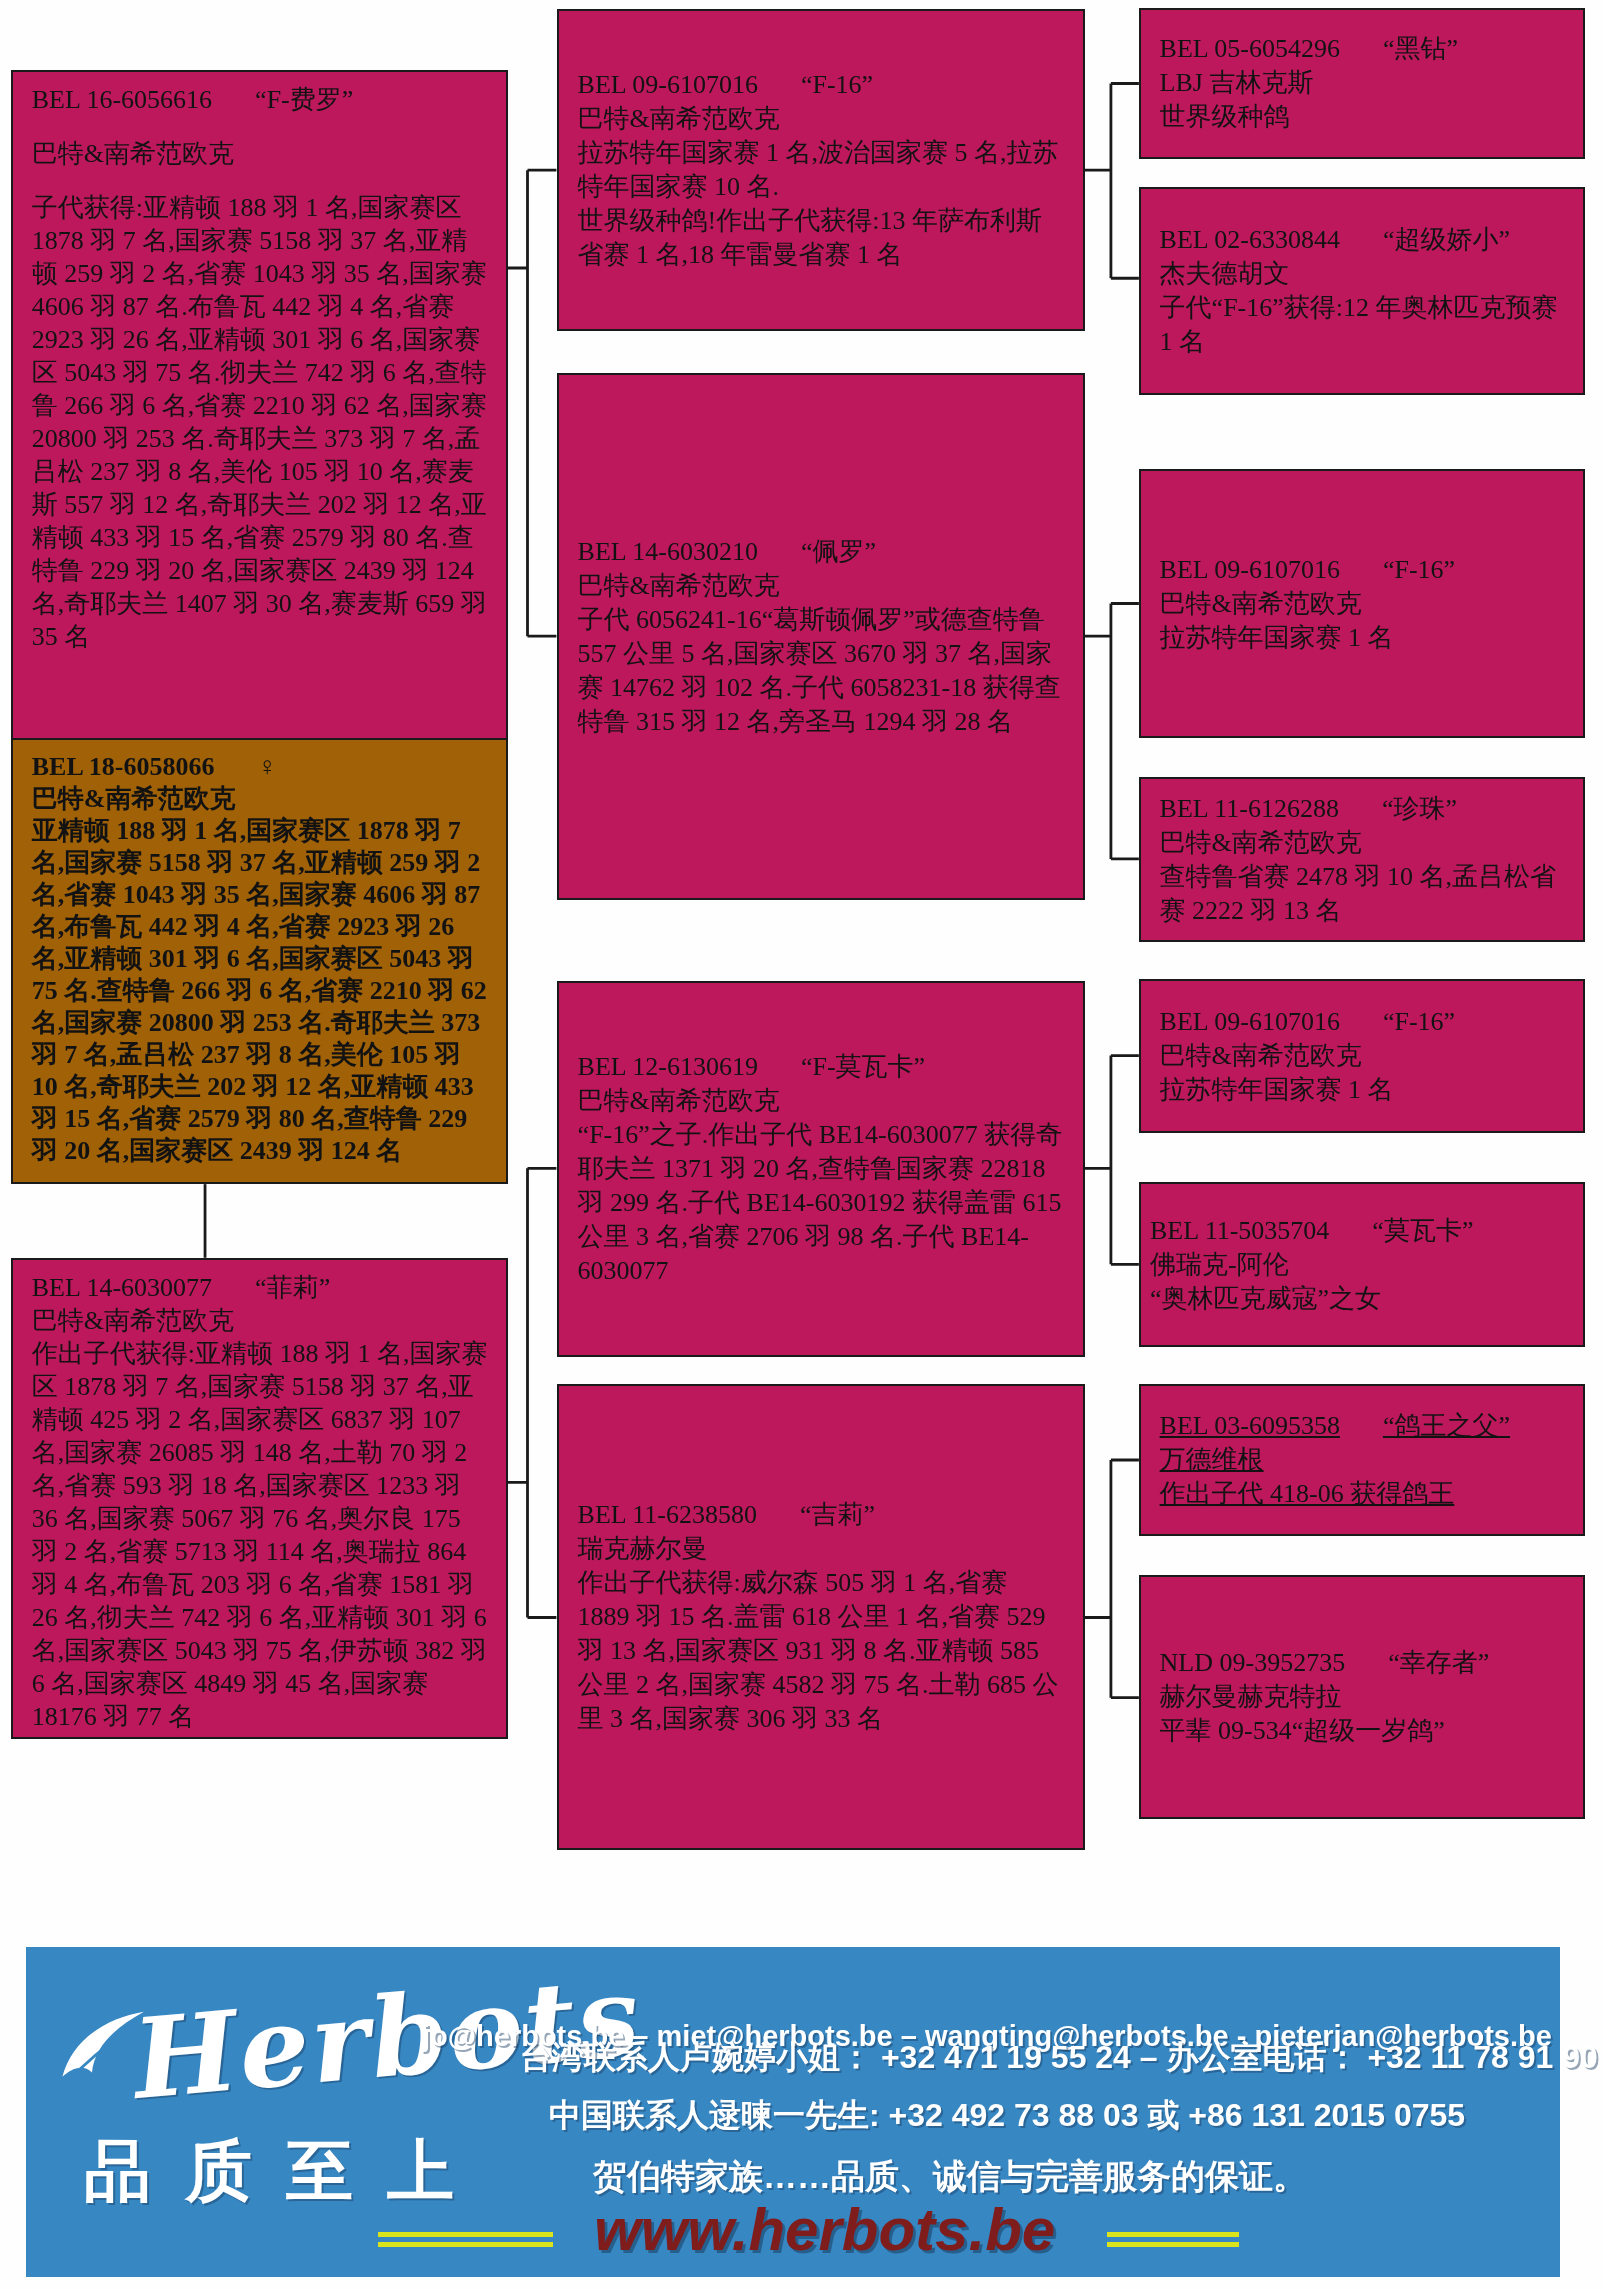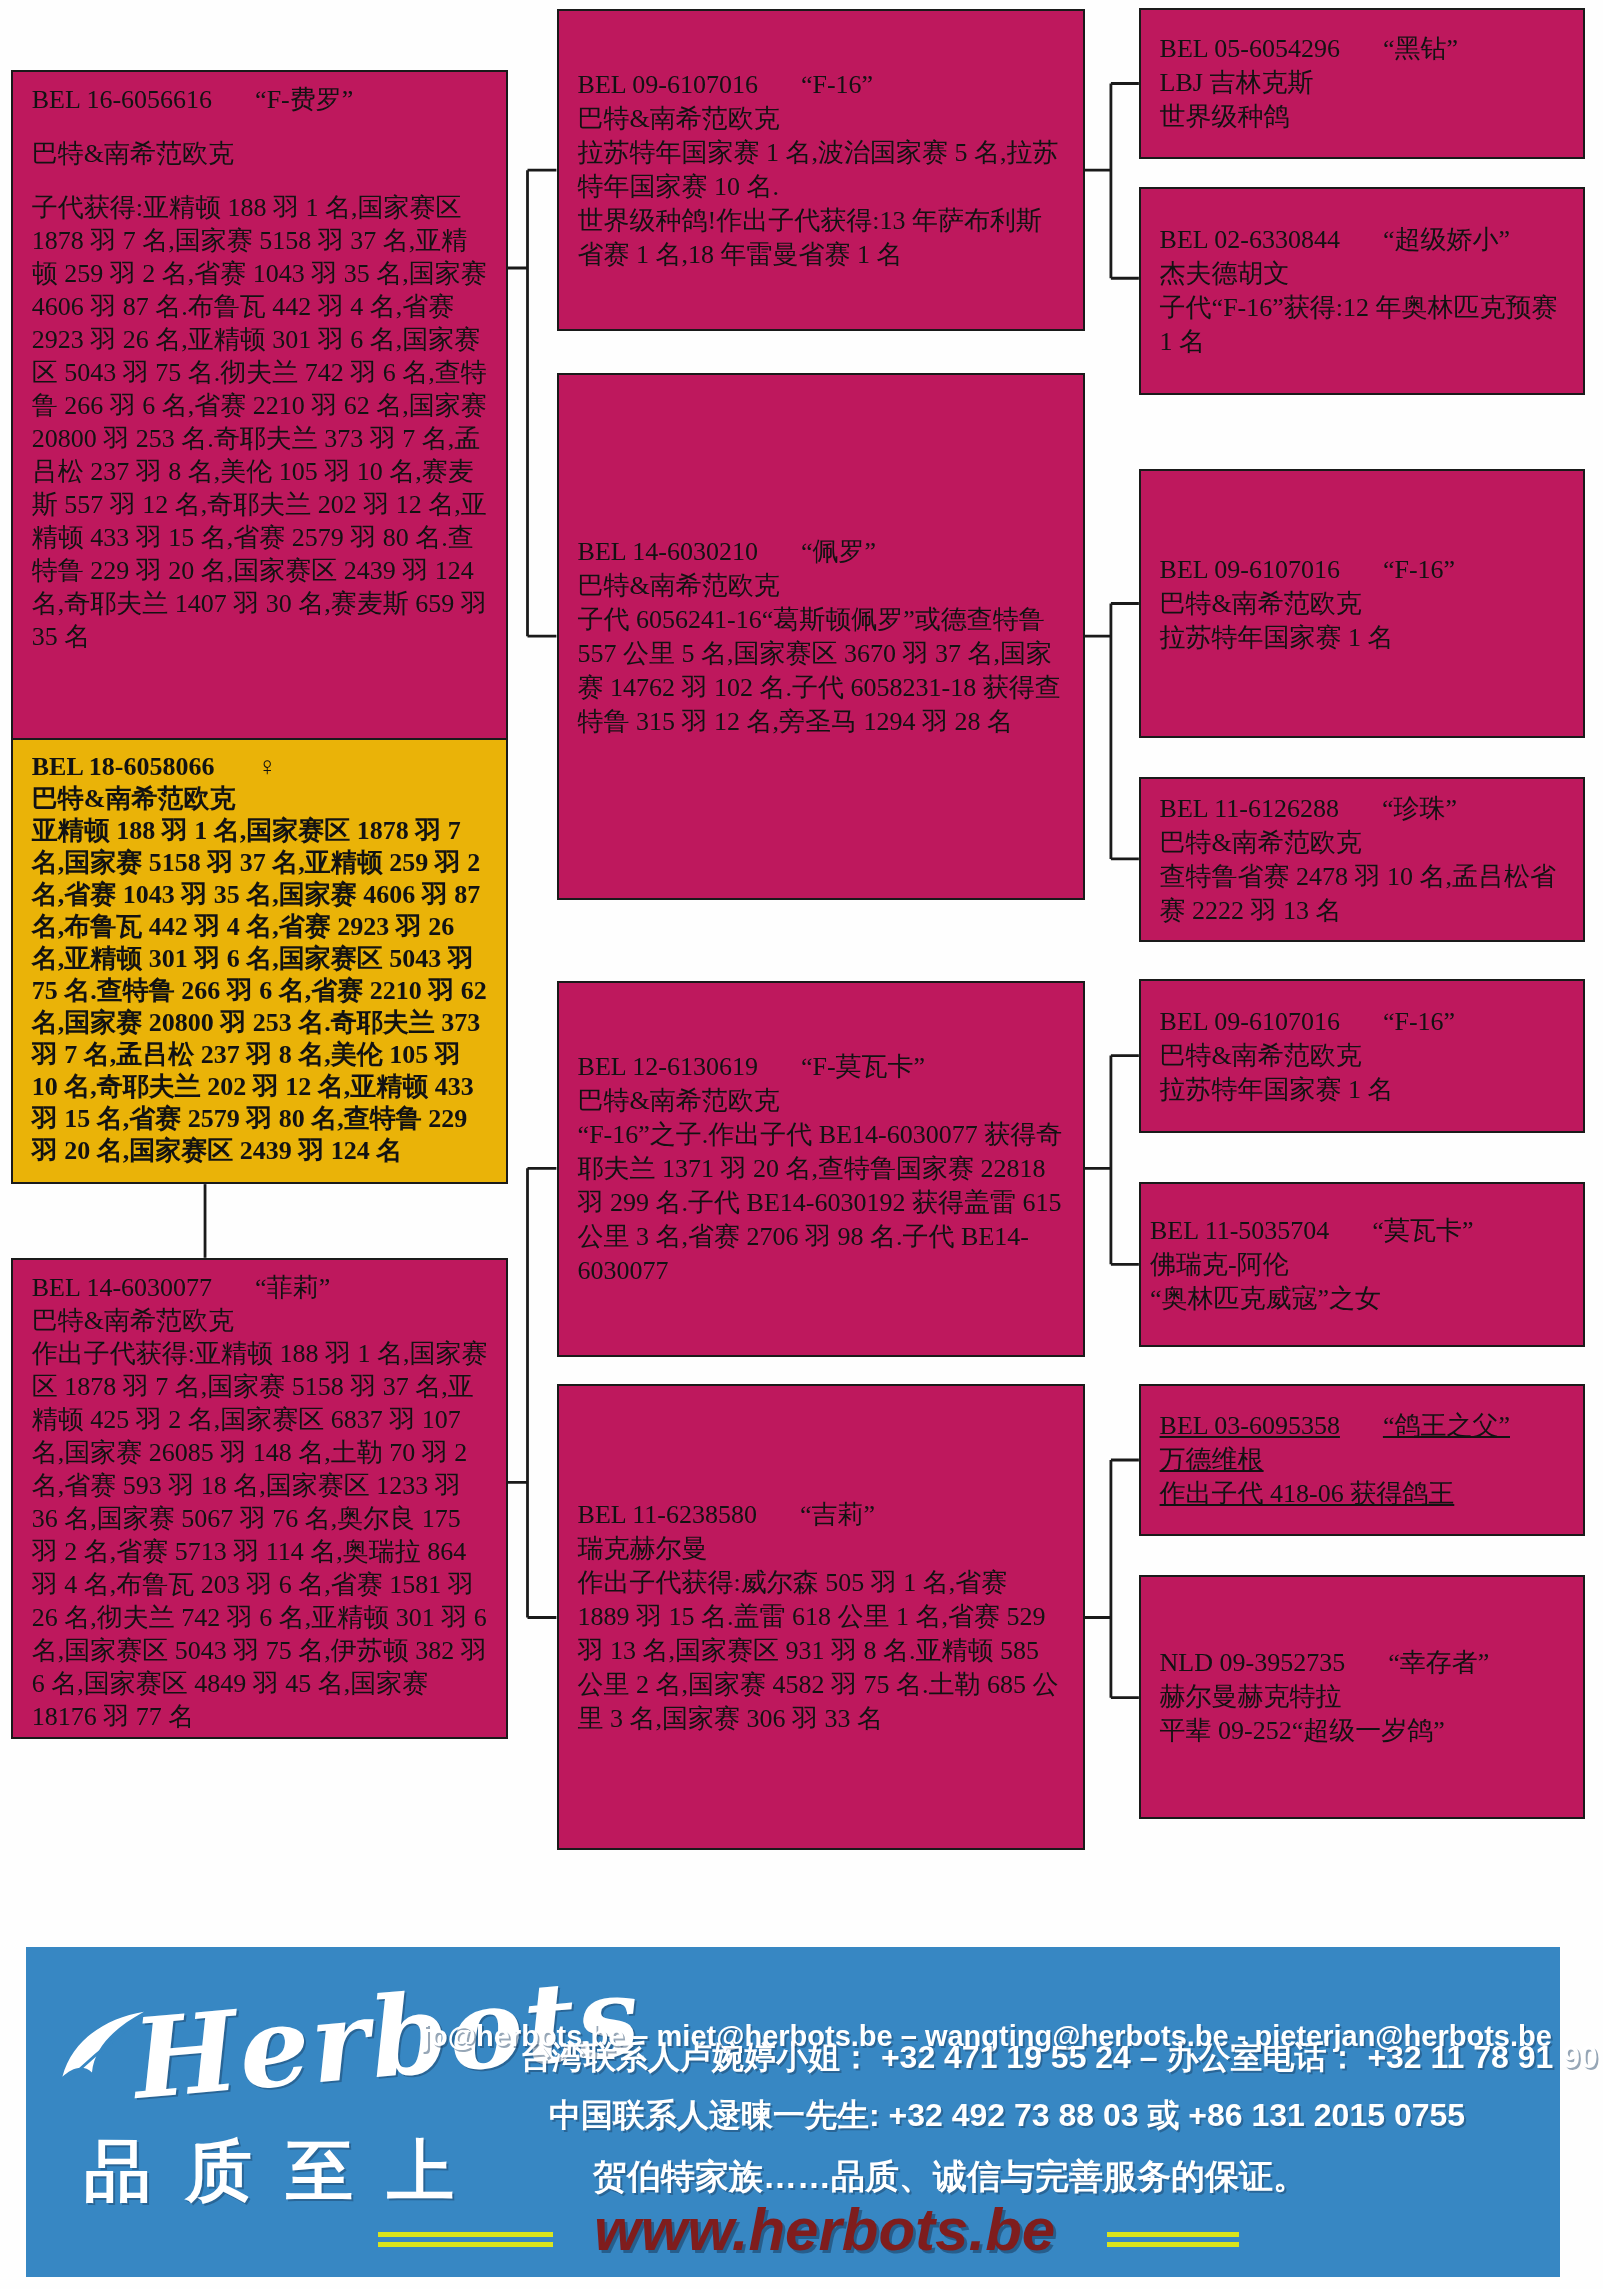--- a/index.html
+++ b/index.html
@@ -4,21 +4,21 @@
 <style>
   html,body{margin:0;padding:0;background:#ffffff;}
   .page{position:relative;width:1603px;height:2290px;background:#fefefe;
         font-family:"Liberation Serif","DejaVu Serif",serif;color:#121212;overflow:hidden;}
   svg.connectors{position:absolute;left:0;top:0;z-index:0;}
   .pbox{position:absolute;border:2.8px solid #1a1a1a;background:#be185d;box-sizing:border-box;
         padding:11.2px 18.6px;display:flex;flex-direction:column;font-size:26px;line-height:34px;
         overflow:hidden;z-index:1;}
   .pbox.vcenter{justify-content:center;}
   .pbox.tight{line-height:33px;}
-  .pbox.subject{background:#eab308;font-weight:bold;line-height:32px;}
+  .pbox.subject{background:#a16207;font-weight:bold;line-height:32px;}
   .ringline{display:flex;gap:43px;white-space:nowrap;}
   .desc{white-space:pre-wrap;}
   
   .banner{position:absolute;left:26px;top:1947px;width:1534px;height:330px;z-index:1;}
   .banner-bg{position:absolute;left:0;top:0;width:100%;height:100%;}
   .bt{position:absolute;color:#ffffff;font-family:"Liberation Sans","DejaVu Sans",sans-serif;
       font-weight:bold;text-shadow:1.9px 1.9px 0 rgba(25,60,95,.45);white-space:nowrap;}
   .logo-script{left:107px;top:26px;font-family:"DejaVu Serif",serif;font-style:italic;
       font-size:110px;transform:rotate(-5deg);letter-spacing:1.9px;}
   .tagline{left:58px;top:179px;font-family:"DejaVu Serif",serif;font-size:67px;letter-spacing:34px;}
@@ -180,21 +180,21 @@
     <div>万德维根</div>
     <div class="desc">作出子代 418-06 获得鸽王</div>
   </div>
 
   <div class="pbox vcenter" style="left:1139px;top:1575px;width:446px;height:244px;">
     <div class="ringline">
       <span>NLD 09-3952735</span>
       <span>“幸存者”</span>
     </div>
     <div>赫尔曼赫克特拉</div>
-    <div class="desc">平辈 09-252“超级一岁鸽”</div>
+    <div class="desc">平辈 09-534“超级一岁鸽”</div>
   </div>
 
   <div class="banner">
     <div class="banner-bg" style="background:#3787c3;"></div>
 
     <svg class="feather" width="112" height="75" viewBox="0 0 120 80">
       <path d="M4 58 C22 22, 62 6, 104 8 C70 18, 44 34, 36 60 C28 48, 14 52, 4 58 Z" fill="#ffffff"></path>
       <path d="M10 62 C40 44, 70 28, 100 14" stroke="#3787c3" stroke-width="3" fill="none"></path>
     </svg>
 

